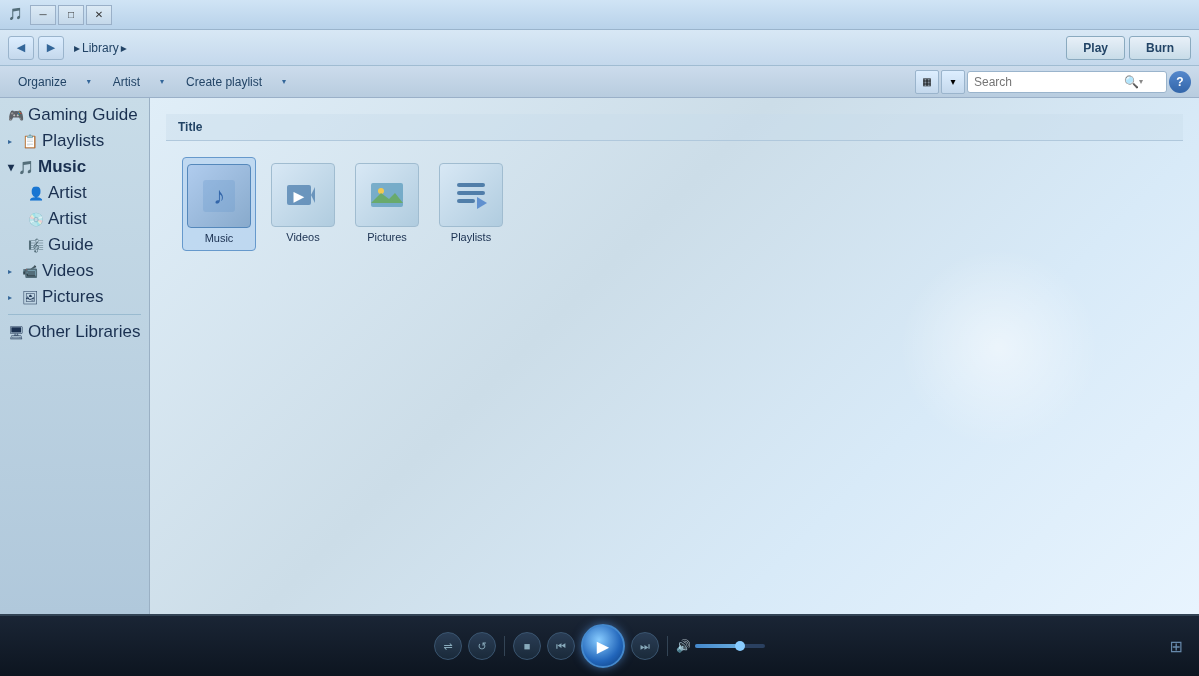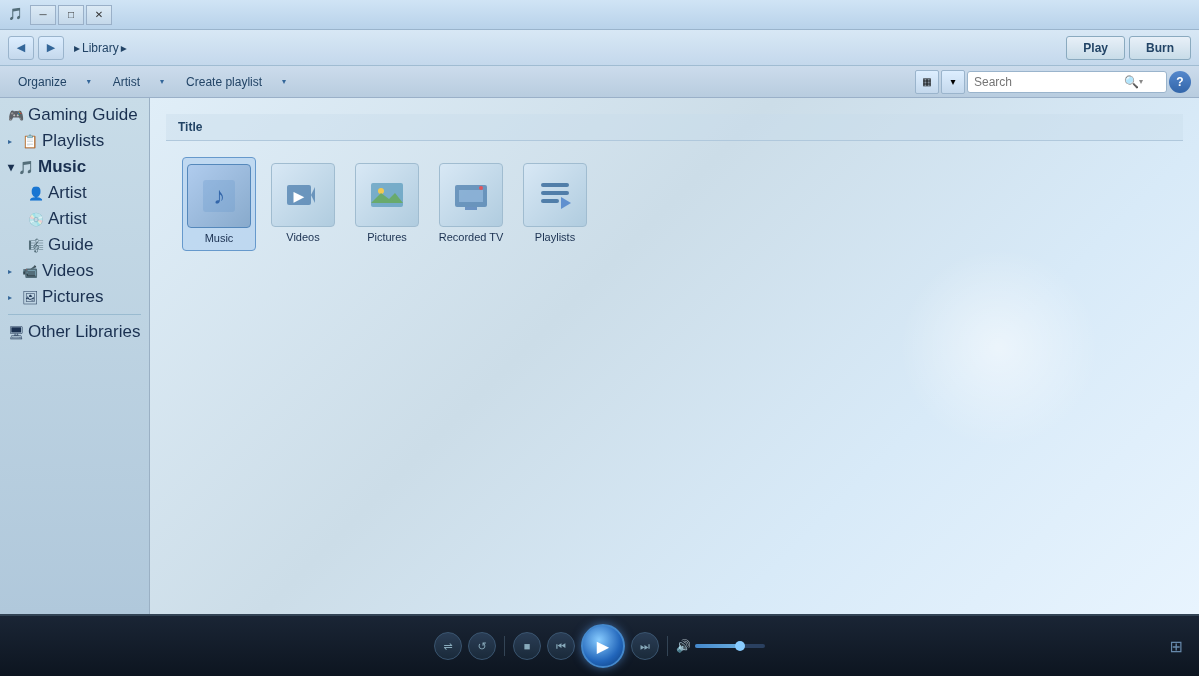--- a/index.html
+++ b/index.html
@@ -549,31 +549,20 @@
     <rect x="4" y="8" width="32" height="24" rx="2" fill="#5599bb" opacity="0.7"></rect>
     <circle cx="14" cy="16" r="3" fill="#ffcc44" opacity="0.9"></circle>
     <polygon points="4,28 14,18 22,24 28,18 36,28" fill="#66aa55" opacity="0.8"></polygon>
   </svg>
           </div>
           <div class="media-label">Pictures</div>
         </div>
         <div class="media-item">
           <div class="media-icon-container">
             <svg width="40" height="40" viewBox="0 0 40 40">
-    <rect x="4" y="10" width="32" height="22" rx="2" fill="#4477aa" opacity="0.7"></rect>
-    <rect x="14" y="32" width="12" height="3" fill="#3366aa" opacity="0.6"></rect>
-    <rect x="8" y="15" width="24" height="12" fill="#aaccee" opacity="0.5"></rect>
-    <circle cx="30" cy="13" r="2" fill="#ff4444" opacity="0.8"></circle>
-  </svg>
-          </div>
-          <div class="media-label">Recorded TV</div>
-        </div>
-        <div class="media-item">
-          <div class="media-icon-container">
-            <svg width="40" height="40" viewBox="0 0 40 40">
     <rect x="6" y="8" width="28" height="4" rx="2" fill="#336699" opacity="0.8"></rect>
     <rect x="6" y="16" width="28" height="4" rx="2" fill="#336699" opacity="0.8"></rect>
     <rect x="6" y="24" width="18" height="4" rx="2" fill="#336699" opacity="0.8"></rect>
     <polygon points="26,22 36,28 26,34" fill="#5588cc" opacity="0.9"></polygon>
   </svg>
           </div>
           <div class="media-label">Playlists</div>
         </div>
       </div>
   </div>

